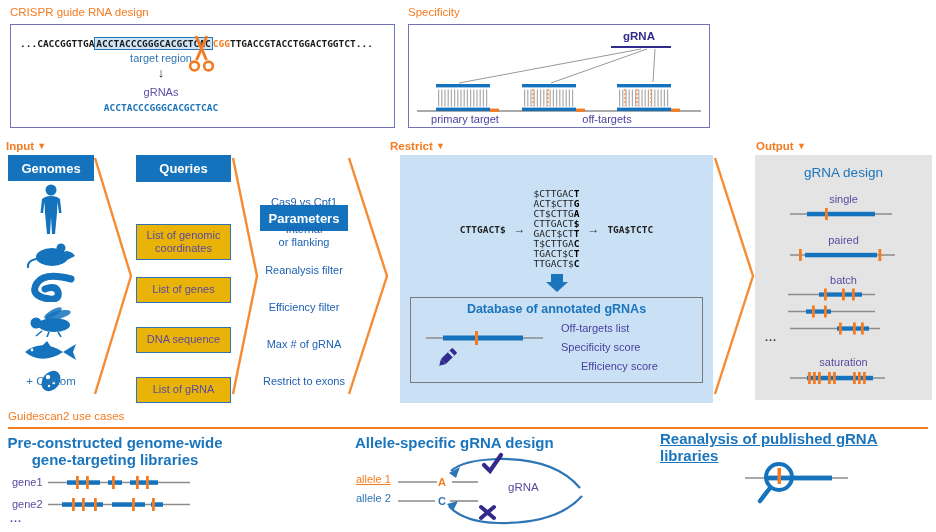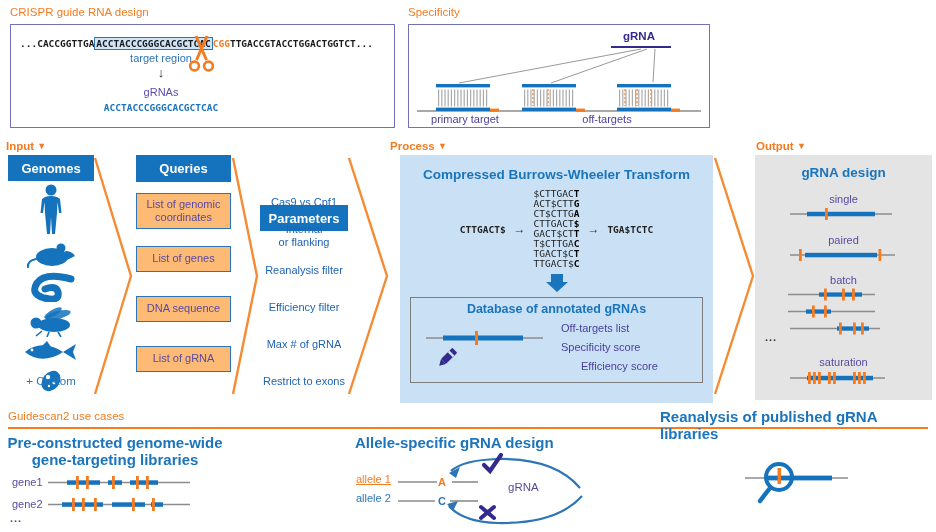--- a/index.html
+++ b/index.html
@@ -41,23 +41,23 @@
   #hdr-queries { left:136px; top:155px; width:95px; height:27px; }
   #hdr-params  { left:260px; top:158px; width:88px; height:26px;margin-top:47px; }
 
   
   #organisms { position:absolute; left:8px; top:184px; width:86px; display:flex; flex-direction:column;
                align-items:center; gap:3px; }
   #custom-label { position:absolute; left:8px; top:375px; width:86px; text-align:center;
                   color:#2E75B6; font-size:11.5px; }
 
   
-  .qbox { position:absolute; left:136px; width:95px; border:1.4px solid #2E75B6; background:#fdba74;
+  .qbox { position:absolute; left:136px; width:95px; border:1.4px solid #2E75B6; background:#eab308;
           color:#5A4A9F; font-size:11px; display:flex; align-items:center; justify-content:center;
-          text-align:center; line-height:1.2; padding:2px; }
+          text-align:center; line-height:1.2; padding:2px;margin-top:31px; }
   
   .param { position:absolute; left:248px; width:112px; text-align:center; color:#2063B4;
            font-size:11px; line-height:1.2; white-space:pre-line; }
 
   .chev { position:absolute; }
 
   
   #process-box { position:absolute; left:400px; top:155px; width:313px; height:248px; background:#C9E0F5; }
   #process-title { position:absolute; left:0; top:12px; width:100%; text-align:center;
                    color:#1B75BC; font-weight:bold; font-size:13.5px; }
@@ -71,21 +71,21 @@
   #proc-arrow { position:absolute; left:50%; top:119px; transform:translateX(-50%); }
   #db-box { position:absolute; left:10px; top:142px; width:293px; height:86px;
             border:1.3px solid #7C7C7C; }
   #db-title { position:absolute; left:0; top:4px; width:100%; text-align:center;
               color:#1B75BC; font-weight:bold; font-size:12.5px; }
   .db-item { position:absolute; left:150px; color:#4A3F9F; font-size:11px; }
 
   
   #output-box { position:absolute; left:755px; top:155px; width:177px; height:245px; background:#E4E4E4; }
   #output-title { position:absolute; left:0; top:10px; width:100%; text-align:center;
-                  color:#1B75BC; font-weight:bold; font-size:13.5px; }
+                  color:#1B75BC; font-weight:normal; font-size:13.5px; }
   .mode-label { position:absolute; left:0; width:100%; text-align:center; color:#5A4A9F; font-size:11px; }
   .glyph { position:absolute; left:0; }
   .dots { position:absolute; color:#333; font-weight:bold; font-size:11px; letter-spacing:1px; }
 
   
   #usecases-rule { position:absolute; left:8px; top:427px; width:920px; height:2px; background:#F47B20; }
   .case-head { position:absolute; color:#1B75BC; font-weight:bold; font-size:15px; line-height:17px; }
   .gene-label { position:absolute; color:#5A4A9F; font-size:11px; }
   .allele1 { position:absolute; color:#F47B20; font-size:11px; }
   .allele2 { position:absolute; color:#2E75B6; font-size:11px; }
@@ -226,25 +226,24 @@
   </div>
   <div class="param" style="top:196px;">Cas9 vs Cpf1</div>
   <div class="param" style="top:223px;">Internal
 or flanking</div>
   <div class="param" style="top:264px;">Reanalysis filter</div>
   <div class="param" style="top:301px;">Efficiency filter</div>
   <div class="param" style="top:338px;">Max # of gRNA</div>
   <div class="param" style="top:375px;">Restrict to exons</div>
 
   <div class="flow-label" style="left:390px; top:140px;">
-    <span>Process</span>
+    <span>Restrict</span>
     <span class="tri">▼</span>
   </div>
   <div id="process-box">
-    <div id="process-title">Compressed Burrows-Wheeler Transform</div>
     <div id="bwt-row">
       <span class="bold-seq">CTTGACT$</span>
       <span class="arr">→</span>
       <div id="rotation-stack">
           <div><span>$CTTGAC</span><b>T</b></div>
           <div><span>ACT$CTT</span><b>G</b></div>
           <div><span>CT$CTTG</span><b>A</b></div>
           <div><span>CTTGACT</span><b>$</b></div>
           <div><span>GACT$CT</span><b>T</b></div>
           <div><span>T$CTTGA</span><b>C</b></div>
@@ -380,21 +379,21 @@
     <polygon points="54,21 65,15 61,26" fill="#2E75B6"></polygon>
     <path d="M187 44 Q162 72 103 71 Q68 70 54 54" fill="none" stroke="#2E75B6" stroke-width="2.2"></path>
     <polygon points="52,52 63,49 58,59" fill="#2E75B6"></polygon>
     <path d="M89 13 L95 19 L106 3" fill="none" stroke="#322B8D" stroke-width="4.2" stroke-linecap="round"></path>
     <path d="M86 55 L99 66 M99 55 L86 66" fill="none" stroke="#322B8D" stroke-width="4" stroke-linecap="round"></path>
   </svg>
   <span class="baseA" style="left:438px; top:476px;">A</span>
   <span class="baseC" style="left:438px; top:495px;">C</span>
   <div class="grna-word" style="left:508px; top:481px;">gRNA</div>
 
-  <div class="case-head" style="left:660px; top:408px;">Reanalysis of published gRNA libraries</div>
+  <div class="case-head" style="left:660px; top:430px;text-decoration:underline;">Reanalysis of published gRNA libraries</div>
   <svg class="abs" style="left:740px; top:455px;" width="130" height="55">
     <line x1="5" y1="23" x2="108" y2="23" stroke="#8C8C8C" stroke-width="1.3"></line>
     <rect x="50" y="20.6" width="42" height="4.8" fill="#1473BC"></rect>
     <circle cx="39" cy="22" r="13" fill="#fff"></circle>
     <rect x="28" y="20.6" width="24" height="4.8" fill="#1473BC"></rect>
     <rect x="37.5" y="13" width="3.5" height="16" fill="#F47B20"></rect>
     <circle cx="39" cy="22" r="13" fill="none" stroke="#1473BC" stroke-width="4"></circle>
     <line x1="30" y1="33" x2="20" y2="46" stroke="#1473BC" stroke-width="4.5" stroke-linecap="round"></line>
   </svg>
 

